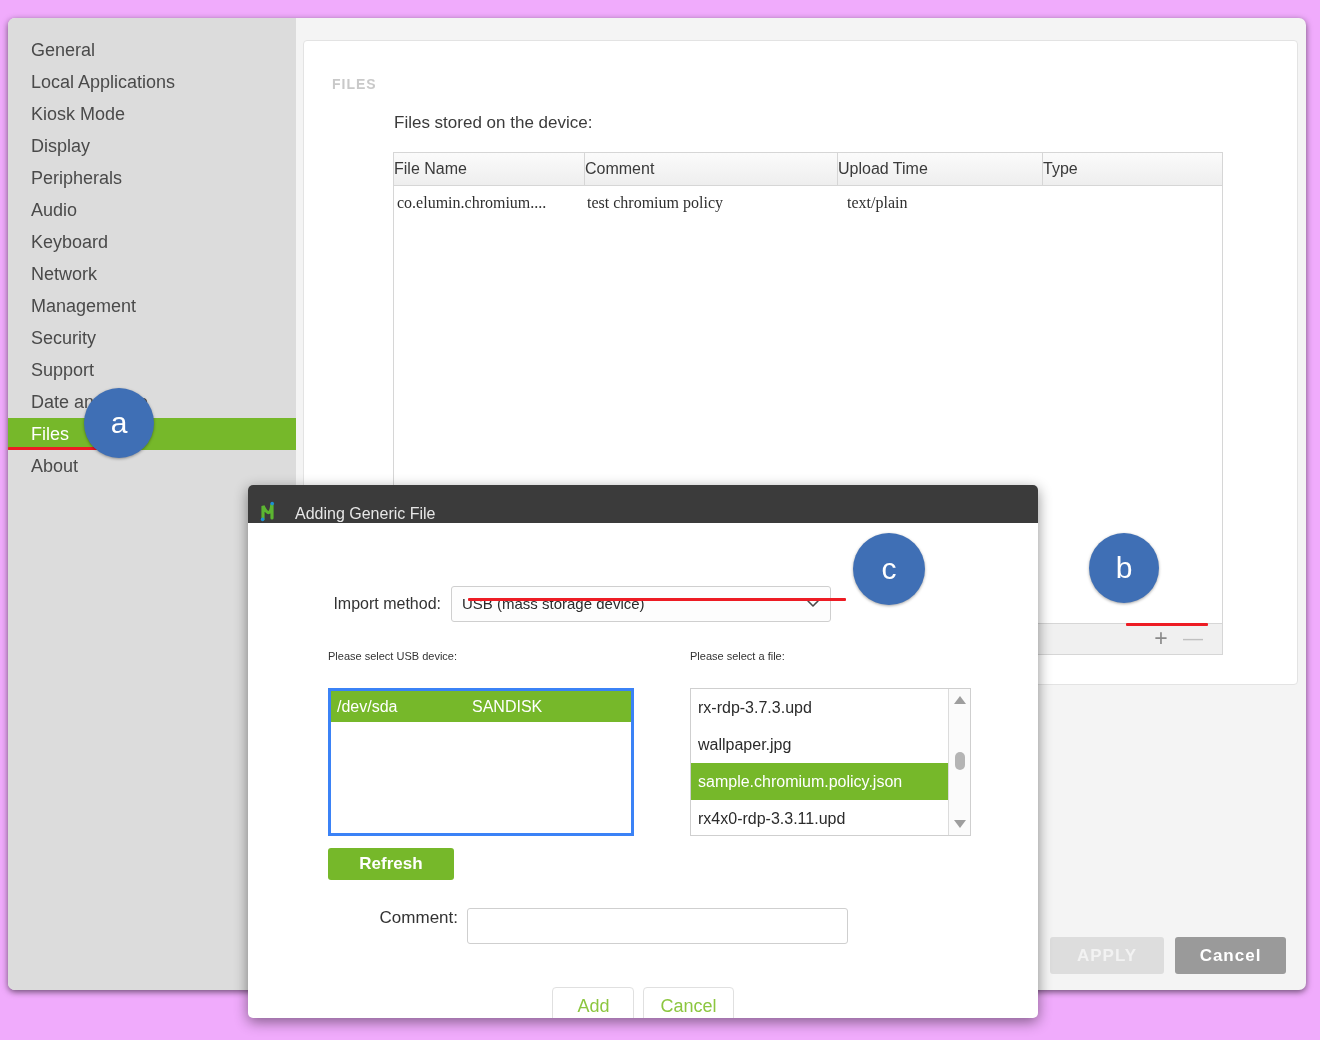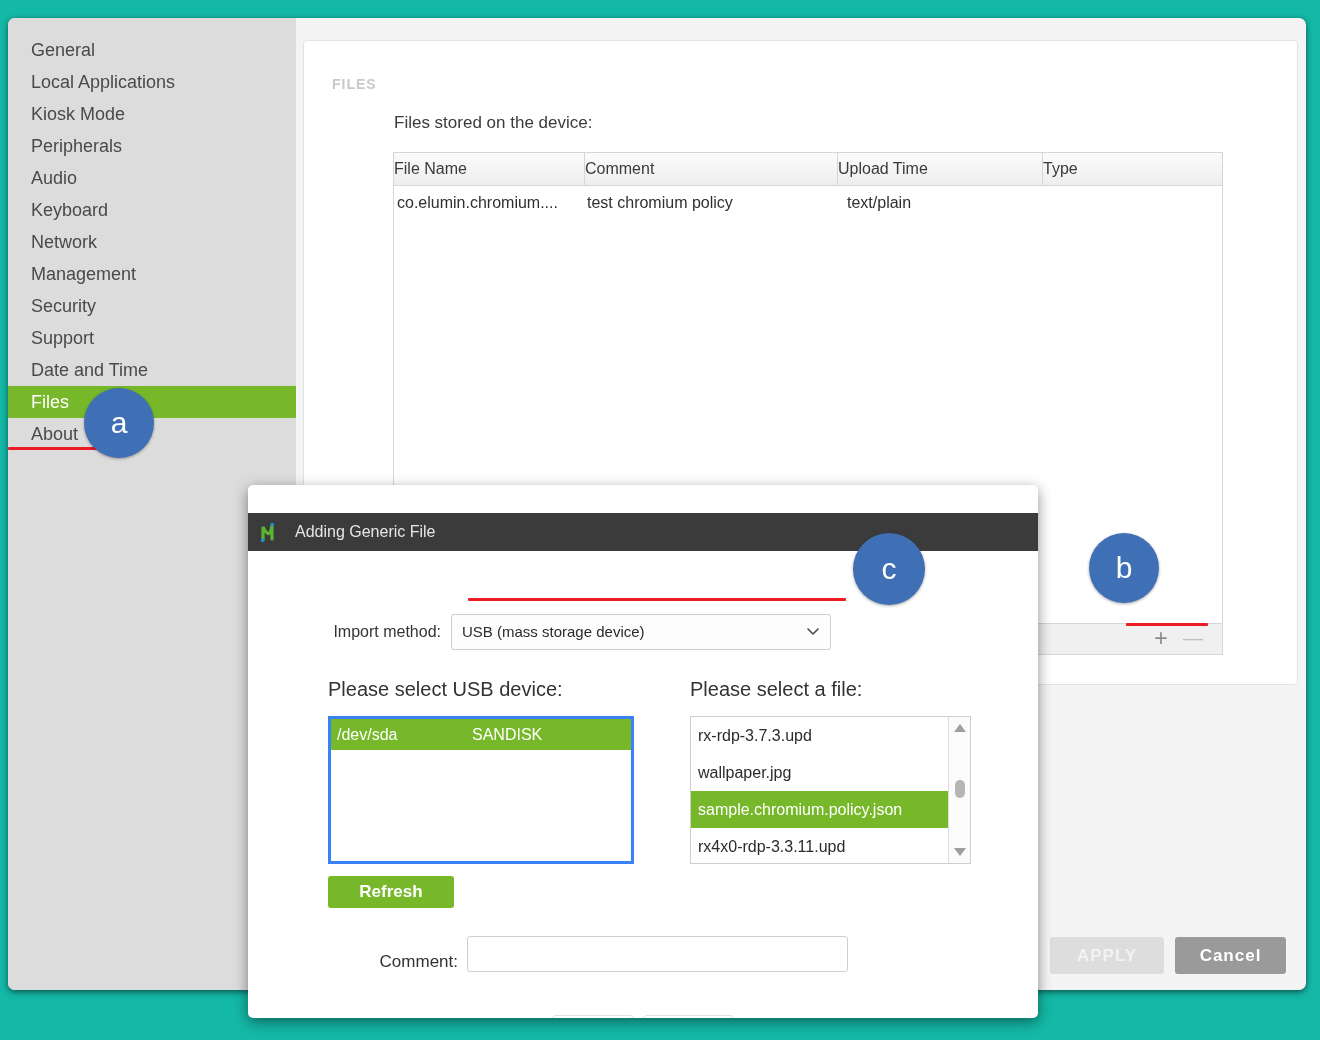--- a/index.html
+++ b/index.html
@@ -9,21 +9,21 @@
     width: 1320px;
     height: 1040px;
     overflow: hidden;
     font-family: "Liberation Sans", sans-serif;
   }
 
   #root {
     position: relative;
     width: 1320px;
     height: 1040px;
-    background: #14b8a6;
+    background: #f0abfc;
   }
 
   
   .app-window {
     position: absolute;
     left: 8px;
     top: 18px;
     width: 1298px;
     height: 972px;
     background: #f4f4f4;
@@ -111,20 +111,21 @@
     text-align: left;
     line-height: 32px;
     border-right: 1px solid #d6d6d6;
     box-sizing: border-box;
   }
   .ft-header .th:last-child { border-right: none; }
 
   .ft-row {
     display: flex;
     height: 34px;
+    font-family: Liberation Serif, serif;
   }
   .ft-row .td {
     font-size: 16px;
     color: #2f2f2f;
     line-height: 34px;
     box-sizing: border-box;
     overflow: hidden;
     white-space: nowrap;
   }
 
@@ -209,23 +210,22 @@
     background: #ffffff;
     border-radius: 5px;
     box-shadow: 0 4px 14px rgba(0,0,0,.45);
     overflow: hidden;
   }
 
   .dialog-titlebar {
     height: 38px;
     background: #3b3b3b;
     display: flex;
-    align-items: center;
+    align-items: flex-end;
     padding-left: 11px;
-    margin-top: 28px;
   }
   .dialog-logo {
     width: 24px;
     height: 24px;
     margin-right: 12px;
     flex: none;
   }
   .dialog-title {
     color: #e6e6e6;
     font-size: 16px;
@@ -270,21 +270,21 @@
   .select-chevron {
     position: absolute;
     right: 10px;
     top: 9px;
     width: 14px;
     height: 14px;
   }
 
   .col-label {
     position: absolute;
-    font-size: 20px;
+    font-size: 11px;
     color: #333;
     top: 127px;
   }
   .label-usb { left: 80px; }
   .label-file { left: 442px; }
 
   .usb-list {
     position: absolute;
     left: 80px;
     top: 165px;
@@ -376,21 +376,21 @@
     border-radius: 5px;
     background: #b5b5b5;
   }
 
   .comment-row {
     position: absolute;
     left: 0;
     top: 385px;
     width: 100%;
     display: flex;
-    align-items: flex-end;
+    align-items: flex-start;
   }
   .comment-label {
     width: 219px;
     text-align: right;
     font-size: 17px;
     color: #333;
     padding-right: 9px;
     box-sizing: border-box;
   }
   .comment-input {
@@ -458,20 +458,21 @@
 <body>
 
 <div id="root">
 
   <div class="app-window">
 
     <div class="sidebar">
       <div class="nav-item"><span>General</span></div>
       <div class="nav-item"><span>Local Applications</span></div>
       <div class="nav-item"><span>Kiosk Mode</span></div>
+      <div class="nav-item"><span>Display</span></div>
       <div class="nav-item"><span>Peripherals</span></div>
       <div class="nav-item"><span>Audio</span></div>
       <div class="nav-item"><span>Keyboard</span></div>
       <div class="nav-item"><span>Network</span></div>
       <div class="nav-item"><span>Management</span></div>
       <div class="nav-item"><span>Security</span></div>
       <div class="nav-item"><span>Support</span></div>
       <div class="nav-item"><span>Date and Time</span></div>
       <div class="nav-item selected"><span>Files</span></div>
       <div class="nav-item"><span>About</span></div>

